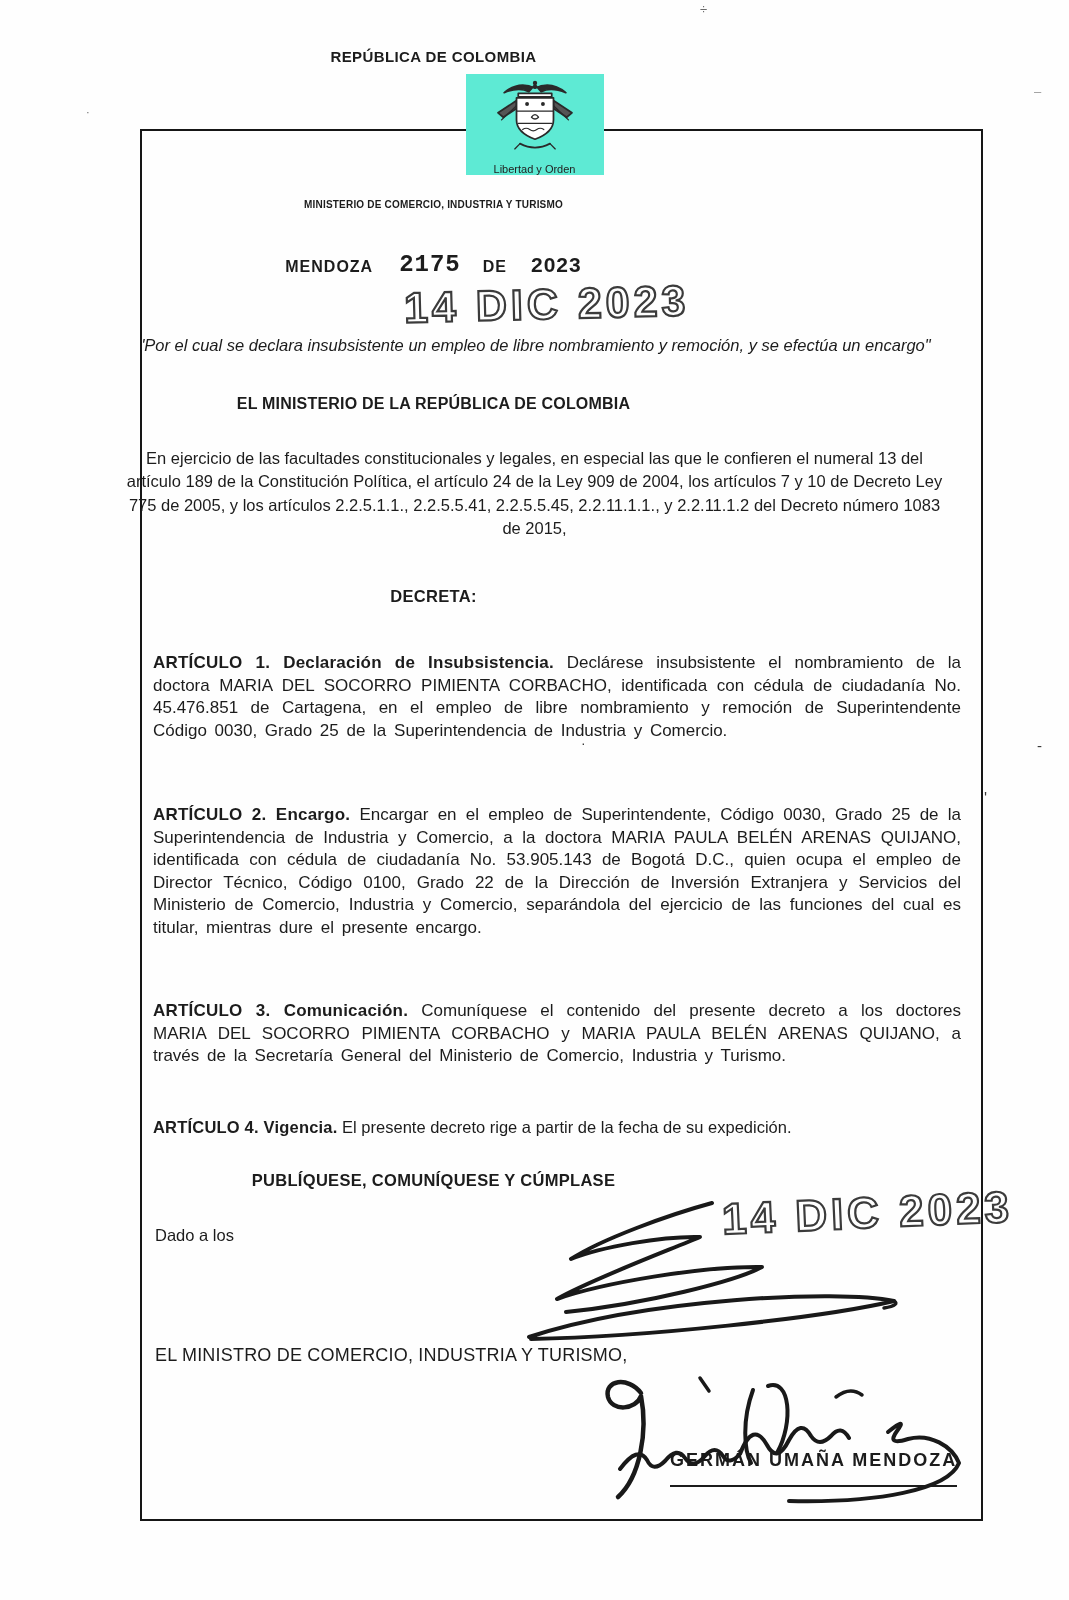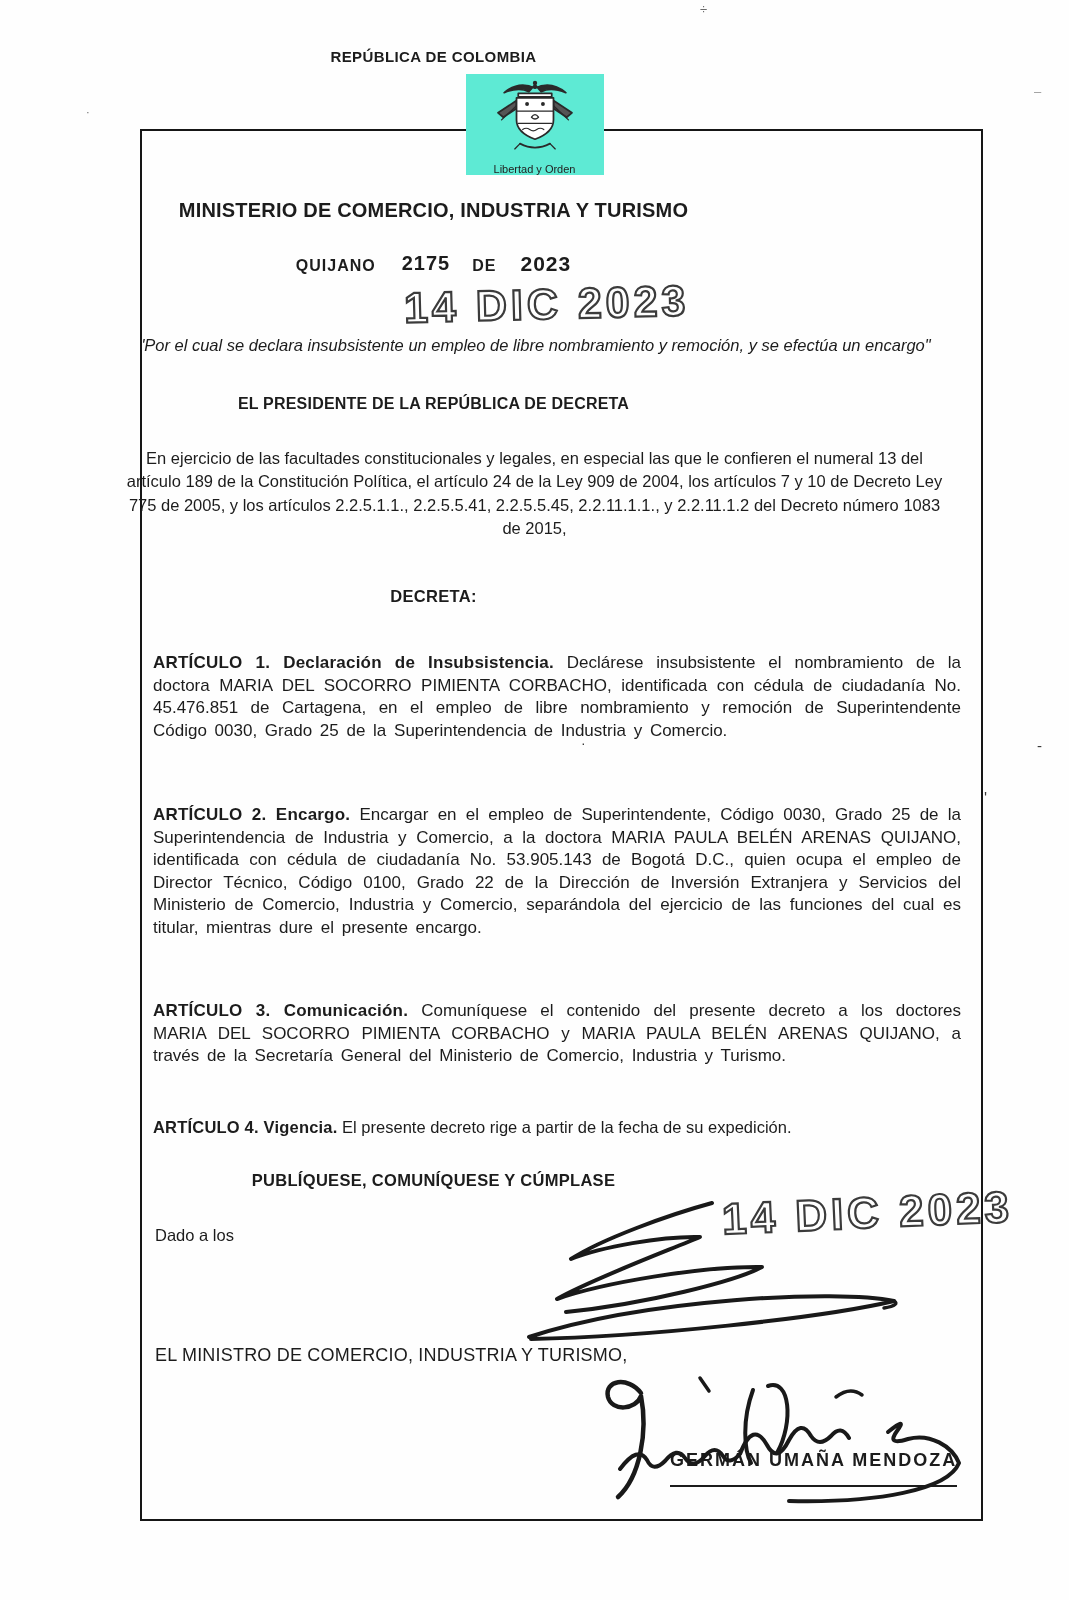--- a/index.html
+++ b/index.html
@@ -8,24 +8,24 @@
     font-family:"Liberation Sans", sans-serif;color:#1c1c1c;overflow:hidden;
   }
   .abs{position:absolute;}
   .ctr{left:0;width:867px;text-align:center;}
   
   .doc-border{left:140px;top:129px;width:839px;height:1388px;border:2px solid #161616;z-index:1;}
   
   .republic{top:48px;font-size:15px;font-weight:bold;letter-spacing:.4px;z-index:3;}
   .emblem-wrap{top:74px;left:50%;transform:translateX(-50%);width:130px;background:#5eead4;z-index:2;text-align:center;padding:2px 4px 0;}
   .motto{font-size:11px;color:#222;margin-top:1px;display:block;}
-  .ministry{top:199px;font-size:20px;font-weight:bold;letter-spacing:.2px;z-index:3;}
+  .ministry{top:199px;font-size:10px;font-weight:bold;letter-spacing:.2px;z-index:3;}
   .decree-line{top:252px;z-index:3;}
   .decree-line .w1{font-size:16px;font-weight:bold;letter-spacing:1px;}
-  .decree-line .num{font-size:20px;font-weight:600;font-family:Liberation Sans, sans-serif;letter-spacing:1px;margin:0 22px 0 26px;position:relative;top:-1px;}
+  .decree-line .num{font-size:24px;font-weight:600;font-family:Liberation Mono, monospace;letter-spacing:1px;margin:0 22px 0 26px;position:relative;top:-1px;}
   .decree-line .w2{font-size:16px;font-weight:bold;letter-spacing:1px;margin-right:24px;}
   .decree-line .w3{font-size:21px;font-weight:bold;letter-spacing:1px;}
   .stamp{
     font-weight:bold;color:transparent;-webkit-text-stroke:2.2px #2b2b2b;
     letter-spacing:4px;white-space:nowrap;z-index:4;opacity:.92;
   }
   .stamp1{top:280px;left:404px;font-size:43px;transform:rotate(-1.5deg);}
   .stamp2{top:1188px;left:722px;font-size:44px;transform:rotate(-2.5deg);}
   .subject{top:334px;left:50%;transform:translateX(-50%);width:800px;font-size:16.5px;font-style:italic;line-height:23px;text-align:center;z-index:3;}
   .president{top:395px;font-size:16px;font-weight:bold;letter-spacing:.2px;z-index:3;}
@@ -86,28 +86,28 @@
         <path d="M33,76 Q50,85 67,76" stroke-width="2"></path>
         <path d="M33,76 l-6,6 M67,76 l6,6" stroke-width="1.5"></path>
       </g>
     </svg>
     <span class="motto">Libertad y Orden</span>
   </div>
 
   <div class="abs ctr ministry">MINISTERIO DE COMERCIO, INDUSTRIA Y TURISMO</div>
 
   <div class="abs ctr decree-line">
-    <span class="w1">QUIJANO</span><span class="num">2175</span><span class="w2">DE</span><span class="w3">2023</span>
+    <span class="w1">MENDOZA</span><span class="num">2175</span><span class="w2">DE</span><span class="w3">2023</span>
   </div>
 
   <div class="abs stamp stamp1">14 DIC 2023</div>
 
   <div class="abs subject">"Por el cual se declara insubsistente un empleo de libre nombramiento y remoción, y se efectúa un encargo"</div>
 
-  <div class="abs ctr president">EL PRESIDENTE DE LA REPÚBLICA DE DECRETA</div>
+  <div class="abs ctr president">EL MINISTERIO DE LA REPÚBLICA DE COLOMBIA</div>
 
   <div class="abs preamble">En ejercicio de las facultades constitucionales y legales, en especial las que le confieren el numeral 13 del artículo 189 de la Constitución Política, el artículo 24 de la Ley 909 de 2004, los artículos 7 y 10 de Decreto Ley 775 de 2005, y los artículos 2.2.5.1.1., 2.2.5.5.41, 2.2.5.5.45, 2.2.11.1.1., y 2.2.11.1.2 del Decreto número 1083 de 2015,</div>
 
   <div class="abs ctr decreta">DECRETA:</div>
 
   <p class="abs article art1"><b>ARTÍCULO 1. Declaración de Insubsistencia.</b><span> Declárese insubsistente el nombramiento de la doctora MARIA DEL SOCORRO PIMIENTA CORBACHO, identificada con cédula de ciudadanía No. 45.476.851 de Cartagena, en el empleo de libre nombramiento y remoción de Superintendente Código 0030, Grado 25 de la Superintendencia de Industria y Comercio.</span></p>
 
   <p class="abs article art2"><b>ARTÍCULO 2. Encargo.</b><span> Encargar en el empleo de Superintendente, Código 0030, Grado 25 de la Superintendencia de Industria y Comercio, a la doctora MARIA PAULA BELÉN ARENAS QUIJANO, identificada con cédula de ciudadanía No. 53.905.143 de Bogotá D.C., quien ocupa el empleo de Director Técnico, Código 0100, Grado 22 de la Dirección de Inversión Extranjera y Servicios del Ministerio de Comercio, Industria y Comercio, separándola del ejercicio de las funciones del cual es titular, mientras dure el presente encargo.</span></p>
 
   <p class="abs article art3"><b>ARTÍCULO 3. Comunicación.</b><span> Comuníquese el contenido del presente decreto a los doctores MARIA DEL SOCORRO PIMIENTA CORBACHO y MARIA PAULA BELÉN ARENAS QUIJANO, a través de la Secretaría General del Ministerio de Comercio, Industria y Turismo.</span></p>

